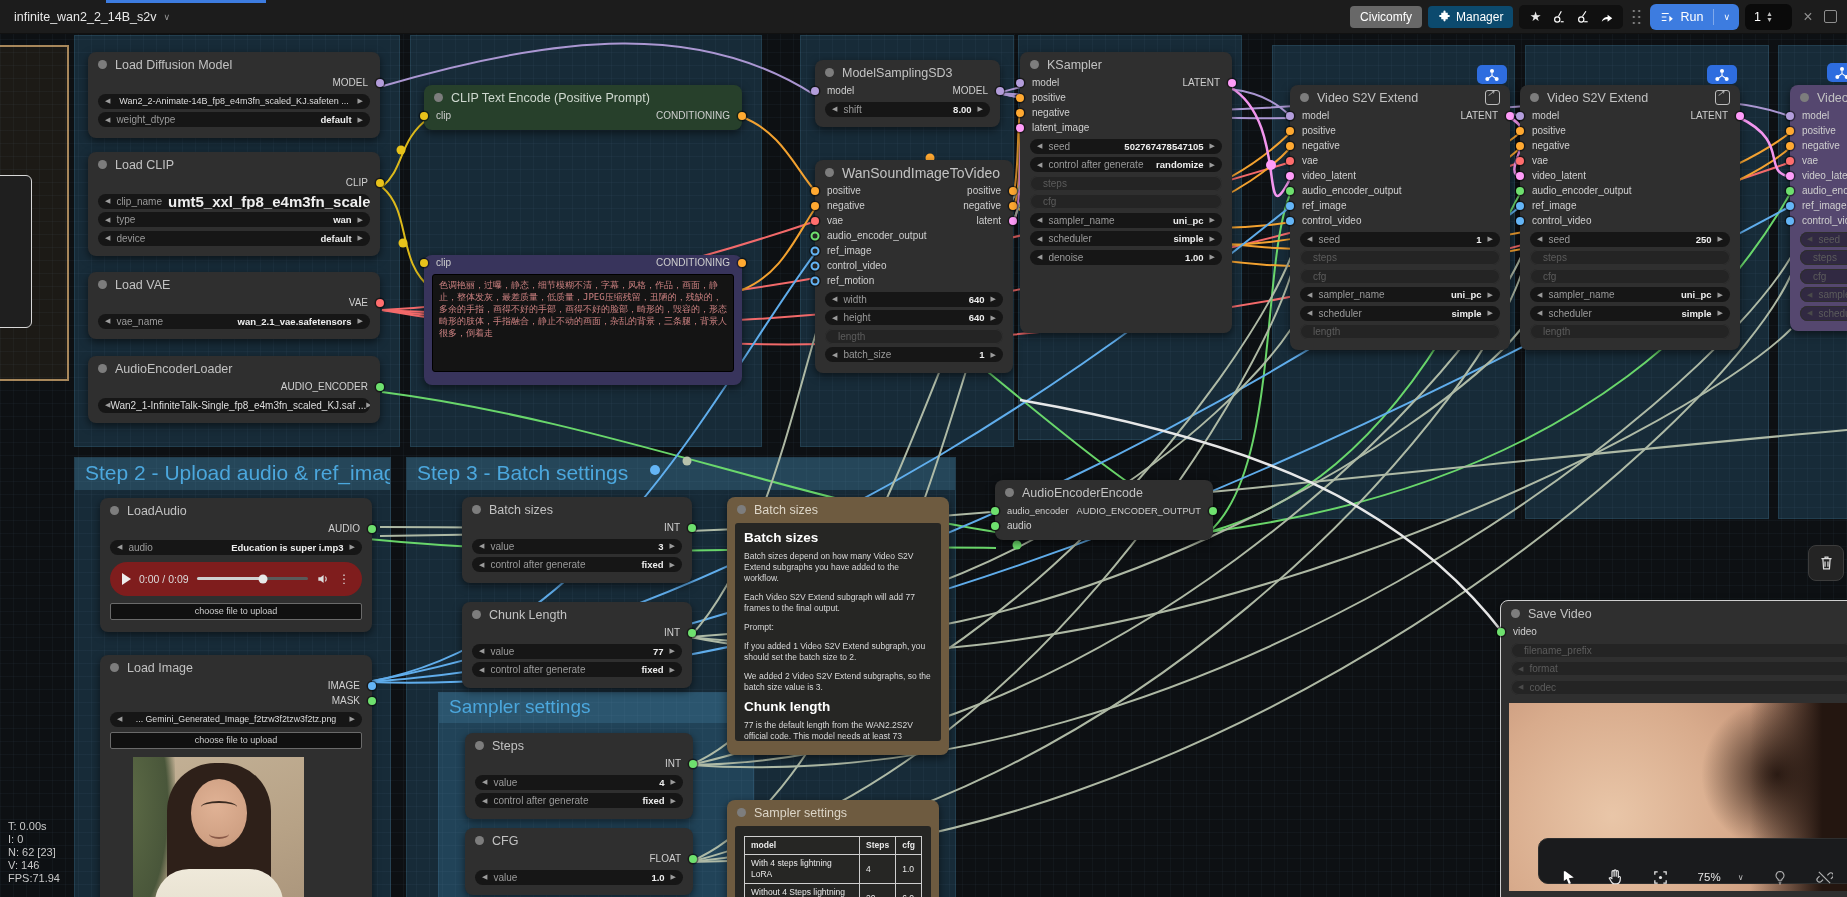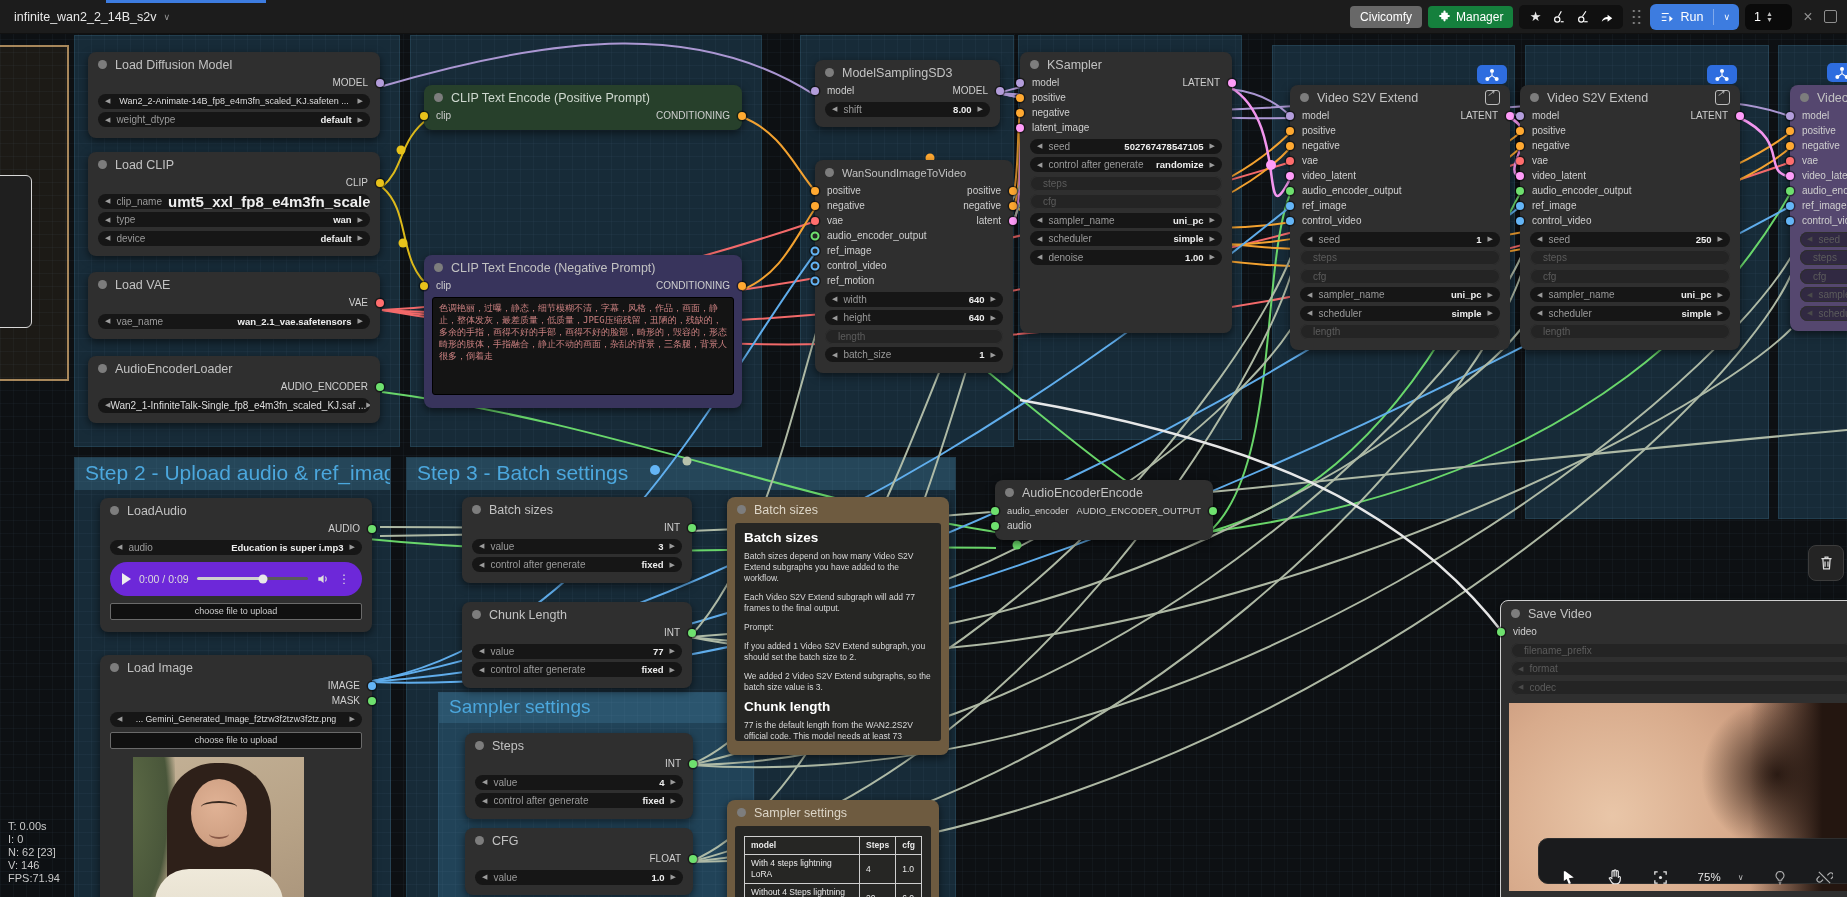--- a/index.html
+++ b/index.html
@@ -8,21 +8,21 @@
   
   #topbar{position:absolute;left:0;top:0;width:1847px;height:33px;background:#1c1c1c;z-index:20;
     display:flex;align-items:center;border-bottom:1px solid #111;}
   #tab-indicator{position:absolute;left:106px;top:0;width:160px;height:3px;background:#3d7ce0;}
   .wf-tab{display:flex;align-items:center;gap:7px;color:#e8e8e8;font-size:12.5px;padding:0 14px;cursor:pointer;}
   .wf-tab .chev{color:#9a9a9a;font-size:9px;}
   #topbar-right{margin-left:auto;display:flex;align-items:center;gap:6px;padding-right:10px;}
   .tb-btn{height:22px;border-radius:4px;display:flex;align-items:center;gap:5px;padding:0 10px;
     font-size:12px;color:#fff;cursor:pointer;}
   .tb-civ{background:#686868;}
-  .tb-mgr{background:#15803d;}
+  .tb-mgr{background:#0c4a6e;}
   .icon-pill{height:24px;background:#101010;border-radius:5px;display:flex;align-items:center;gap:4px;padding:0 6px;color:#e8e8e8;}
   .ip-it{width:20px;text-align:center;font-size:13px;cursor:pointer;display:flex;align-items:center;justify-content:center;}
   .grip{width:11px;height:18px;background-image:radial-gradient(circle,#7d7d7d 1.2px,transparent 1.5px);
     background-size:5.5px 6px;margin:0 2px;}
   .run-btn{height:26px;background:#3d7ce0;border-radius:6px;display:flex;align-items:center;color:#fff;font-size:12.5px;cursor:pointer;}
   .run-main{display:flex;align-items:center;gap:6px;padding:0 10px;}
   .run-sep{width:1px;height:16px;background:rgba(255,255,255,.35);}
   .run-chev{padding:0 9px;font-size:9px;}
   .count-box{height:26px;min-width:34px;background:#0a0a0a;border-radius:6px;display:flex;align-items:center;padding:0 4px 0 9px;color:#fff;font-size:12.5px;}
   .steppers{display:flex;flex-direction:column;line-height:6px;font-size:7px;color:#bbb;margin-left:5px;}
@@ -68,21 +68,21 @@
   .note{position:absolute;background:#6e5b40;border-radius:8px;z-index:3;box-shadow:0 3px 8px rgba(0,0,0,.55);}
   .note .hd{height:21px;display:flex;align-items:center;gap:8px;padding:2px 10px 0;color:#ddd6c8;font-size:12.5px;}
   .note .body{margin:3px 8px 8px;background:#262624;border-radius:3px;padding:7px 9px;color:#d8d8d8;
     font-size:8.5px;line-height:11px;}
   .note .body h3{margin:2px 0 8px;font-size:13.5px;color:#fff;}
   .note .body p{margin:0 0 8px;}
   .note table{border-collapse:collapse;font-size:8.5px;color:#e8e8e8;margin-top:3px;}
   .note th,.note td{border:1px solid #cfcfcf;padding:3px 6px;text-align:left;font-weight:normal;}
   .note th{font-weight:bold;}
   
-  .player{margin:7px 10px;height:34px;background:#6d28d9;border-radius:17px;display:flex;align-items:center;gap:8px;padding:0 12px;color:#ddd;}
+  .player{margin:7px 10px;height:34px;background:#7f1d1d;border-radius:17px;display:flex;align-items:center;gap:8px;padding:0 12px;color:#ddd;}
   .play-tri{width:0;height:0;border-left:9px solid #eee;border-top:6px solid transparent;border-bottom:6px solid transparent;cursor:pointer;}
   .ptime{font-size:10.5px;}
   .pbar{flex:1;height:3px;background:#5a5a5a;border-radius:2px;position:relative;}
   .pbar .fill{position:absolute;left:0;top:0;height:3px;width:60%;background:#cfcfcf;border-radius:2px;}
   .pbar .knob{position:absolute;left:60%;top:50%;width:9px;height:9px;border-radius:50%;background:#e8e8e8;transform:translate(-50%,-50%);}
   .kebab{font-size:12px;color:#ddd;cursor:pointer;}
   .upload{margin:5px 10px;height:15px;border:1px solid #6a6a6a;background:#101010;border-radius:2px;
     display:flex;align-items:center;justify-content:center;font-size:9px;color:#ccc;cursor:pointer;}
   
   .photo{position:relative;margin:8px 0 0 33px;width:171px;height:168px;overflow:hidden;background:linear-gradient(160deg,#c3b196 0%,#b7a286 55%,#a8937a 100%);}
@@ -310,24 +310,20 @@
       </div>
     <div class="pr">
         <i class="d" style="background:#E8C21A"></i>
         <span>clip</span>
         <span class="rlab">CONDITIONING</span>
         <i class="d right" style="background:#FFA931"></i>
       </div>
   </div>
 
   <div class="node purple" style="left:424px;top:255px;width:318px;">
-    <div class="hd">
-        <i class="cdot"></i>
-        <span>CLIP Text Encode (Negative Prompt)</span>
-      </div>
     <div class="pr">
         <i class="d" style="background:#E8C21A"></i>
         <span>clip</span>
         <span class="rlab">CONDITIONING</span>
         <i class="d right" style="background:#FFA931"></i>
       </div>
     <div class="ta" style="height:88px;">色调艳丽，过曝，静态，细节模糊不清，字幕，风格，作品，画面，静止，整体发灰，最差质量，低质量，JPEG压缩残留，丑陋的，残缺的，多余的手指，画得不好的手部，画得不好的脸部，畸形的，毁容的，形态畸形的肢体，手指融合，静止不动的画面，杂乱的背景，三条腿，背景人很多，倒着走</div>
   </div>
 
   <div class="node" style="left:815px;top:60px;width:185px;">
@@ -345,21 +341,21 @@
         <span class="arr">◀</span>
         <span class="lbl">shift</span>
         <span class="val">8.00</span>
         <span class="arr">▶</span>
       </div>
   </div>
 
   <div class="node" style="left:815px;top:160px;width:198px;">
     <div class="hd">
         <i class="cdot"></i>
-        <span style="font-size:11px">WanSoundImageToVideo</span>
+        <span style="font-size:14px">WanSoundImageToVideo</span>
       </div>
     <div class="pr">
         <i class="d" style="background:#FFA931"></i>
         <span>positive</span>
         <span class="rlab">positive</span>
         <i class="d right" style="background:#FFA931"></i>
       </div>
     <div class="pr">
         <i class="d" style="background:#FFA931"></i>
         <span>negative</span>

